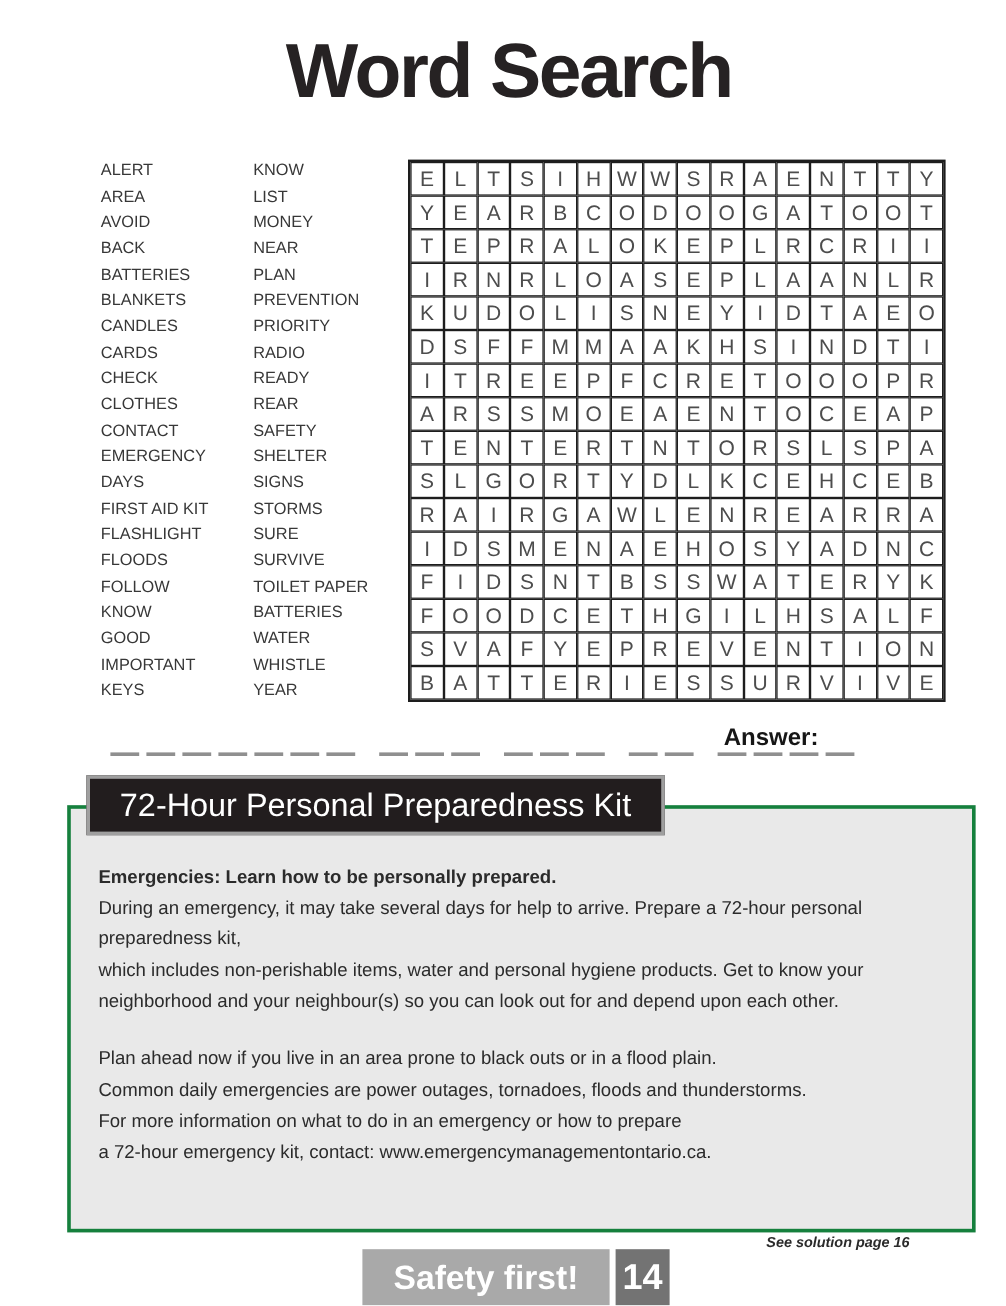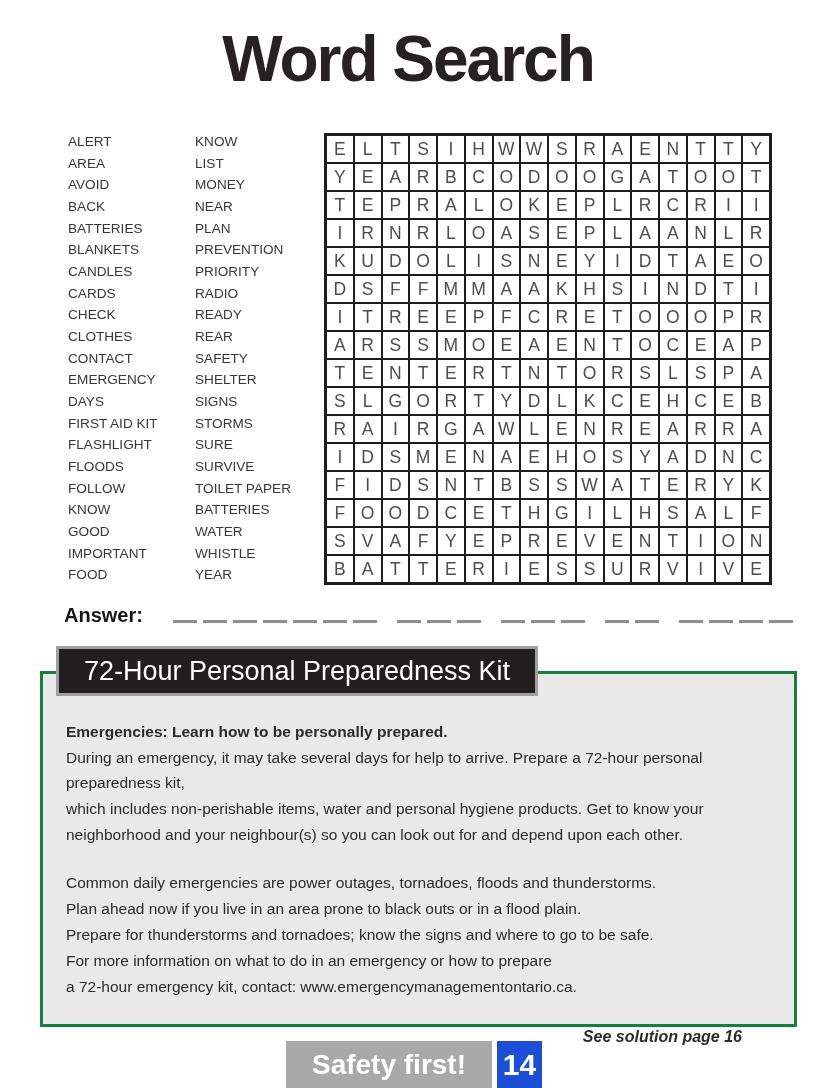--- a/index.html
+++ b/index.html
@@ -1,63 +1,63 @@
 <!DOCTYPE html>
 <html><head>
 <meta charset="utf-8">
 <style>
   html,body{margin:0;padding:0;background:#fff;}
   .page{position:relative;width:816px;height:1088px;background:#fff;overflow:hidden;
-        font-family:"Liberation Sans",sans-serif;color:#231f20;}
+        font-family:"Liberation Sans",sans-serif;color:#231f20;margin-left:16px;}
 
   .title{position:absolute;top:22px;left:0;width:100%;text-align:center;
          font-size:64px;font-weight:bold;letter-spacing:-2px;color:#262223;}
   .subtitle{position:absolute;top:99px;left:0;width:100%;text-align:center;
             font-size:14.8px;color:#141414;}
 
   .wordlist{position:absolute;left:68px;top:131px;display:flex;}
   .word-col{display:flex;flex-direction:column;}
   .word-col.c1{width:127px;}
   .word-col.c2{width:150px;}
   .word-item{font-size:13.6px;line-height:21.67px;color:#373737;white-space:nowrap;}
 
   .grid-box{position:absolute;left:324px;top:133px;width:448px;height:452px;
             box-sizing:border-box;border:2px solid #1d1d1d;display:grid;
             grid-template-columns:repeat(16,1fr);grid-template-rows:repeat(16,1fr);
             background:#fff;}
   .grid-cell{border:1px solid #1d1d1d;display:flex;align-items:center;justify-content:center;
              font-size:17.5px;color:#4d4d4d;}
 
-  .answer-row{position:absolute;left:64px;top:604px;display:flex;align-items:flex-end;}
+  .answer-row{position:absolute;left:76px;top:604px;display:flex;align-items:flex-end;flex-direction:column;}
   .answer-label{font-size:20px;font-weight:bold;color:#161616;margin-right:30px;}
   .dash-groups{display:flex;align-items:flex-end;gap:20px;padding-bottom:4px;}
   .dash-group{display:flex;gap:6px;}
   .dash{width:24px;height:3px;background:#8f8f8f;}
 
   .kit-banner{position:absolute;left:56px;top:646px;width:482px;height:50px;z-index:2;
               box-sizing:border-box;background:#221d1e;border:3px solid #9f9f9f;
               display:flex;align-items:center;justify-content:center;
               color:#fff;font-size:27px;font-weight:normal;}
   .info-box{position:absolute;left:40px;top:671px;width:757px;height:356px;z-index:1;
             box-sizing:border-box;background:#e9e9e9;border:3px solid #15803d;}
   .info-content{padding:45px 28px 0 23px;font-size:15.5px;color:#2b2b2b;}
   .info-heading{font-weight:bold;line-height:25.5px;}
   .info-line{line-height:25.9px;}
   .bullets{margin-top:21px;}
   .bullet-item{font-weight:bold;line-height:25.5px;}
   .bullet-item::before{content:"\2022\00a0";}
   .outro{margin-top:22px;}
 
-  .solution-note{position:absolute;right:74px;top:1028px;font-size:16px;
+  .solution-note{position:absolute;right:74px;top:1028px;font-size:12px;
                  font-weight:bold;font-style:italic;color:#2b2b2b;}
   .footer-bar{position:absolute;left:286px;top:1041px;width:206px;height:47px;
               background:#a9a9a9;display:flex;align-items:center;justify-content:center;
               color:#fff;font-size:28px;font-weight:bold;}
   .page-box{position:absolute;left:497px;top:1041px;width:45px;height:47px;
-            background:#1d4ed8;display:flex;align-items:center;justify-content:center;
+            background:#737373;display:flex;align-items:center;justify-content:center;
             color:#fff;font-size:30px;font-weight:bold;}
 </style>
 </head>
 <body>
 
 <div class="page">
 
   <div class="title">Word Search</div>
 
   <div class="wordlist">
@@ -75,21 +75,21 @@
         <div class="word-item">CONTACT</div>
         <div class="word-item">EMERGENCY</div>
         <div class="word-item">DAYS</div>
         <div class="word-item">FIRST AID KIT</div>
         <div class="word-item">FLASHLIGHT</div>
         <div class="word-item">FLOODS</div>
         <div class="word-item">FOLLOW</div>
         <div class="word-item">KNOW</div>
         <div class="word-item">GOOD</div>
         <div class="word-item">IMPORTANT</div>
-        <div class="word-item">FOOD</div>
+        <div class="word-item">KEYS</div>
       </div>
     <div class="word-col c2">
         <div class="word-item">KNOW</div>
         <div class="word-item">LIST</div>
         <div class="word-item">MONEY</div>
         <div class="word-item">NEAR</div>
         <div class="word-item">PLAN</div>
         <div class="word-item">PREVENTION</div>
         <div class="word-item">PRIORITY</div>
         <div class="word-item">RADIO</div>
@@ -409,23 +409,22 @@
 
   <div class="info-box">
     <div class="info-content">
       <div class="info-heading">Emergencies: Learn how to be personally prepared.</div>
       <div id="intro-lines">
           <div class="info-line">During an emergency, it may take several days for help to arrive. Prepare a 72-hour personal preparedness kit,</div>
           <div class="info-line">which includes non-perishable items, water and personal hygiene products. Get to know your</div>
           <div class="info-line">neighborhood and your neighbour(s) so you can look out for and depend upon each other.</div>
         </div>
       <div class="outro" id="outro-lines">
+          <div class="info-line">Plan ahead now if you live in an area prone to black outs or in a flood plain.</div>
           <div class="info-line">Common daily emergencies are power outages, tornadoes, floods and thunderstorms.</div>
-          <div class="info-line">Plan ahead now if you live in an area prone to black outs or in a flood plain.</div>
-          <div class="info-line">Prepare for thunderstorms and tornadoes; know the signs and where to go to be safe.</div>
           <div class="info-line">For more information on what to do in an emergency or how to prepare</div>
           <div class="info-line">a 72-hour emergency kit, contact: www.emergencymanagementontario.ca.</div>
         </div>
     </div>
   </div>
 
   <div class="solution-note">See solution page 16</div>
 
   <div class="footer-bar">
     <span>Safety first!</span>

